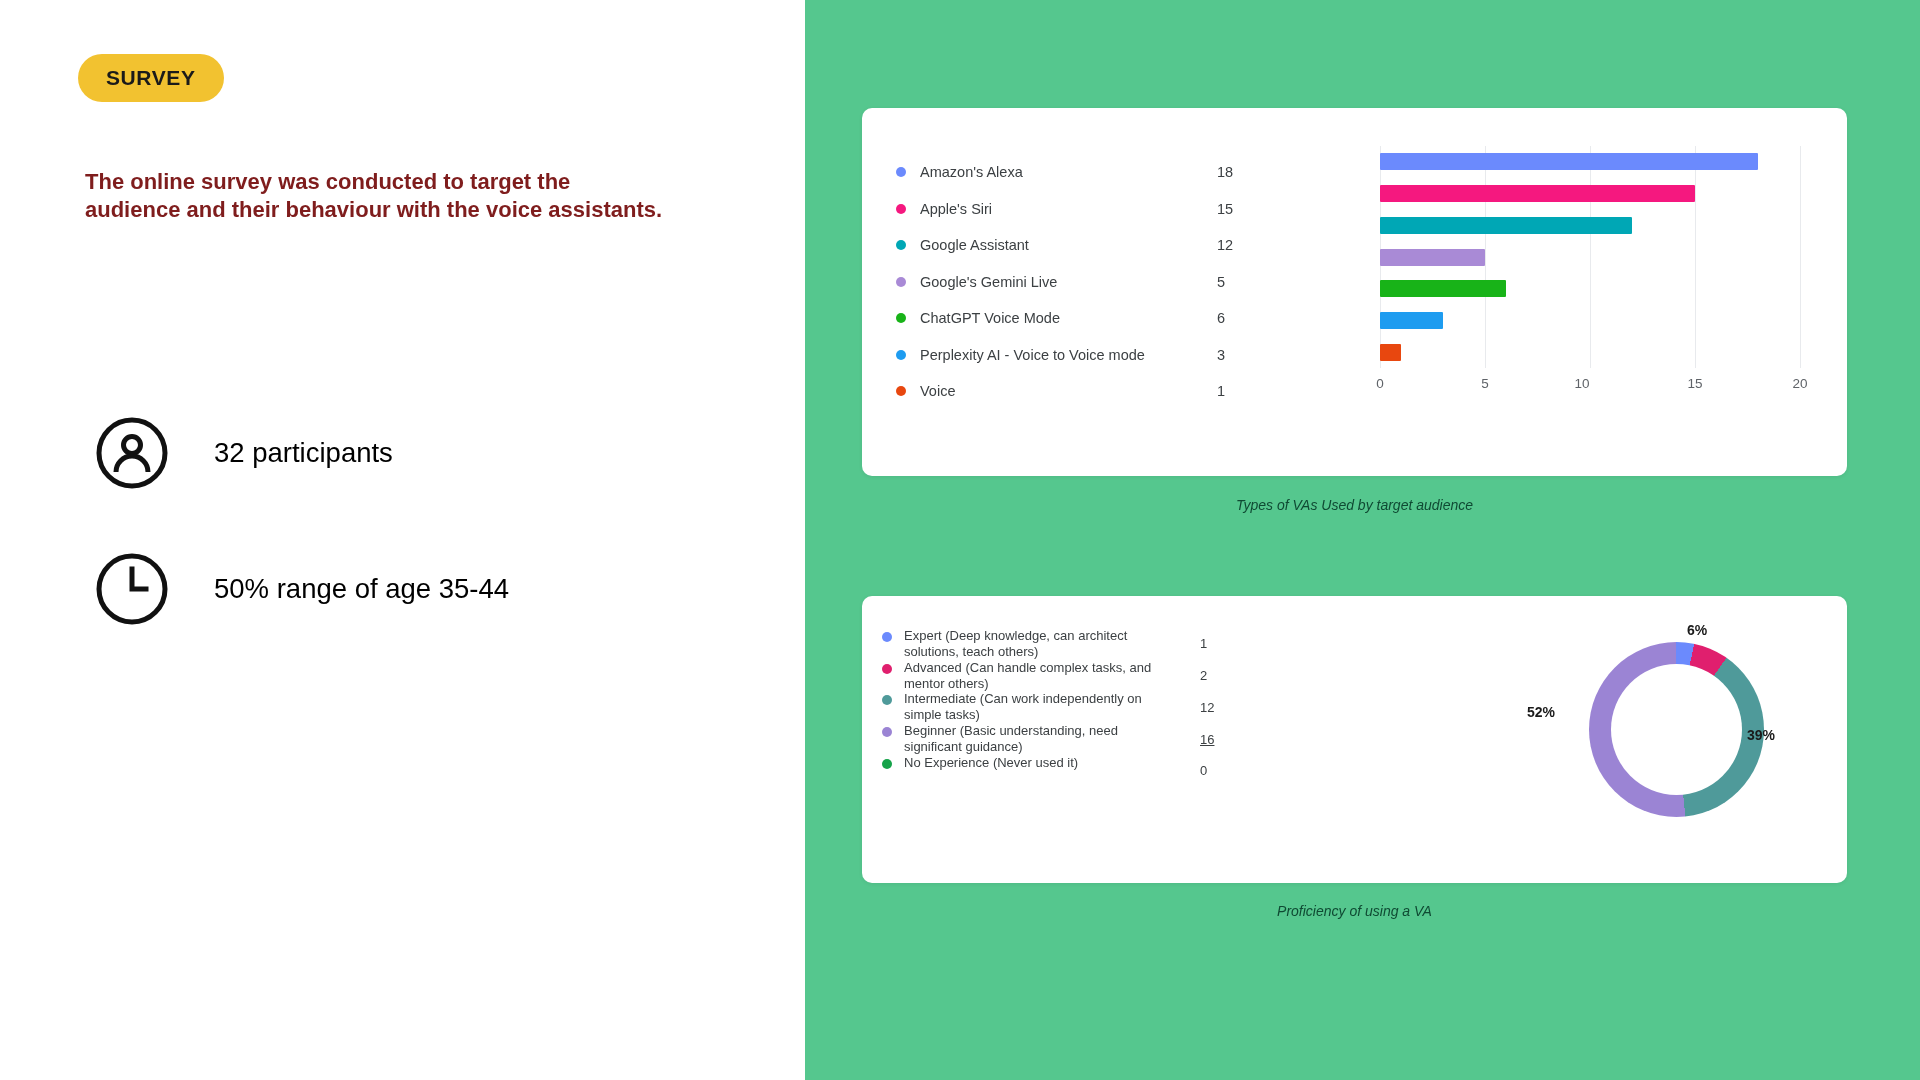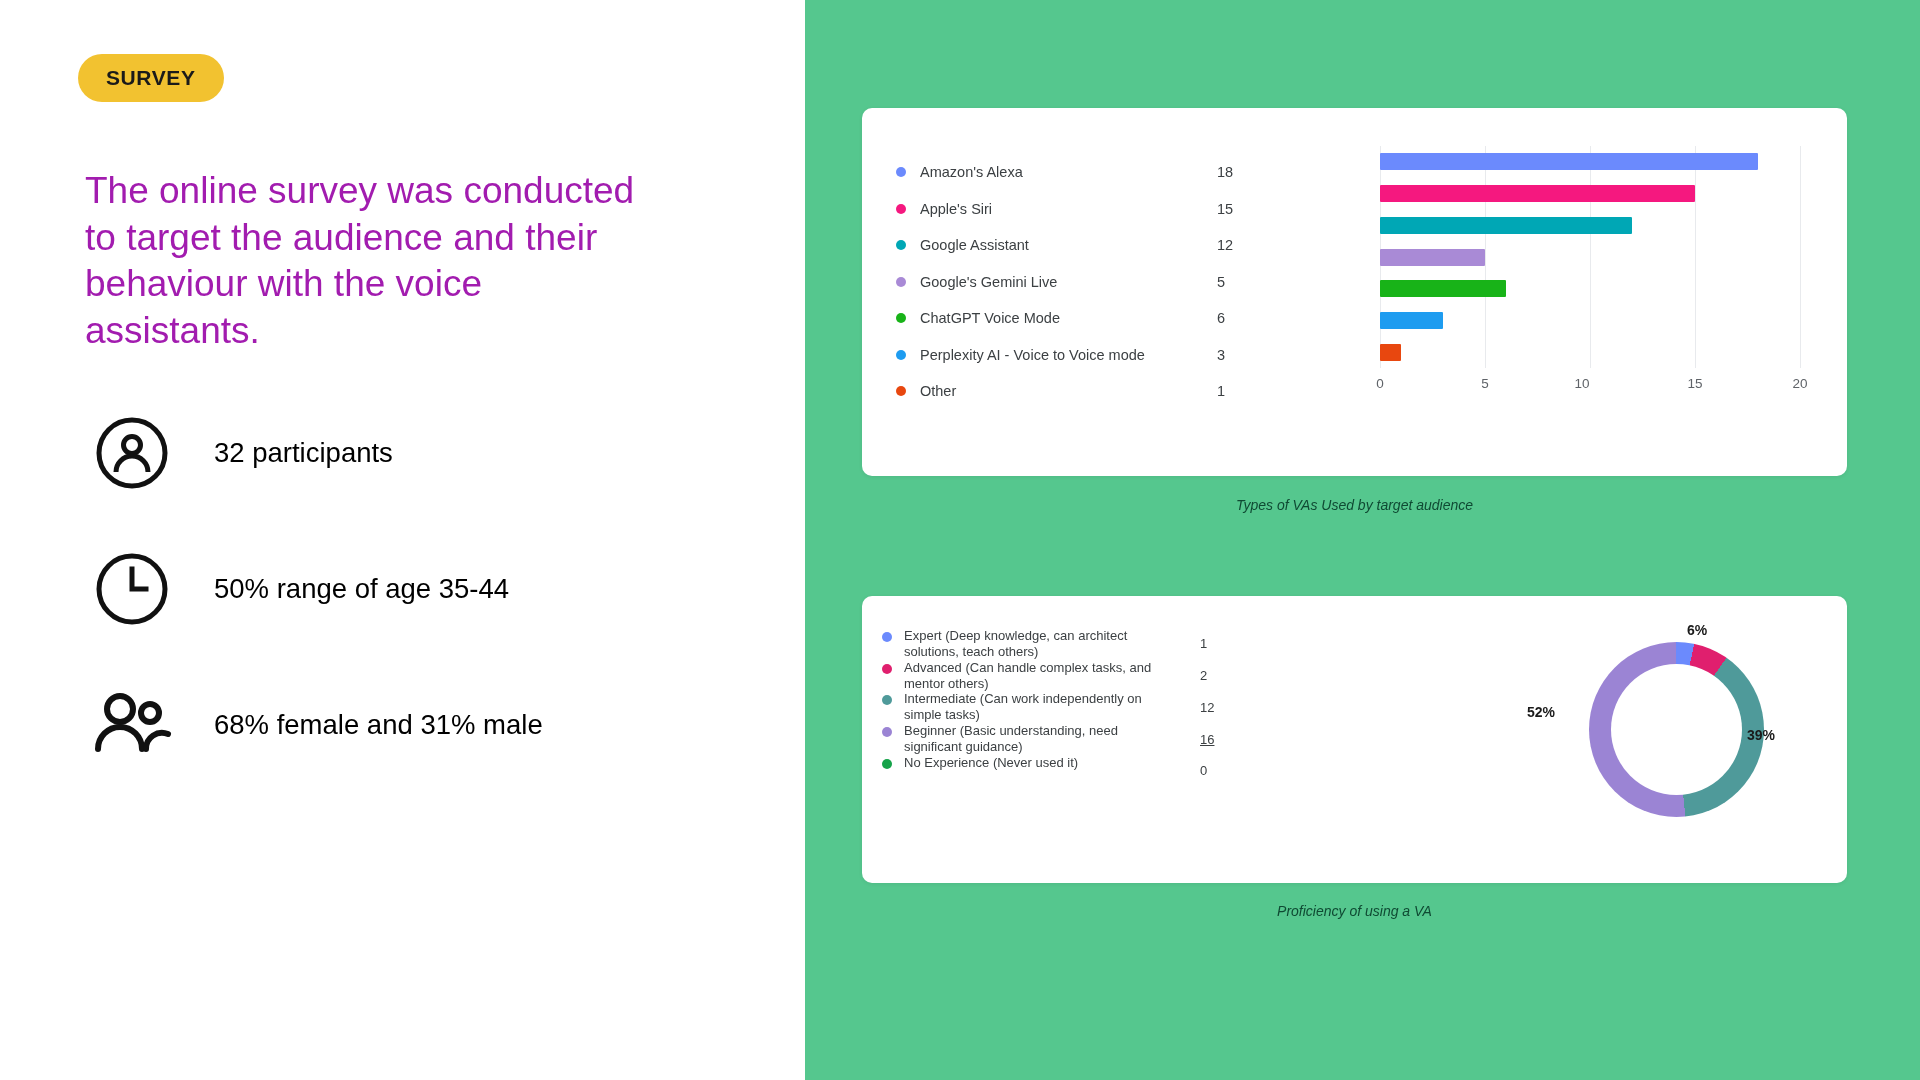--- a/index.html
+++ b/index.html
@@ -32,23 +32,24 @@
     border-radius: 28px;
     padding: 12px 28px;
     font-size: 21px;
     font-weight: bold;
     letter-spacing: 0.6px;
   }
   .intro {
     position: absolute;
     left: 85px; top: 168px;
     width: 580px;
-    font-size: 37px;
+    font-size: 22px;
     line-height: 1.26;
-    color: #a21caf;
+    color: #7f1d1d;
+    font-weight: bold;
   }
   .facts {
     position: absolute;
     left: 90px; top: 385px;
     width: 640px;
   }
   .fact {
     display: flex;
     align-items: center;
     height: 136px;
@@ -226,31 +227,20 @@
       <div class="fact">
         <div class="ico">
           <svg width="76" height="76" viewBox="0 0 76 76">
             <circle cx="38" cy="38" r="33" fill="none" stroke="#111" stroke-width="5"></circle>
             <path d="M38 18 L38 38 L52 38" fill="none" stroke="#111" stroke-width="5" stroke-linecap="square"></path>
           </svg>
         </div>
         <div class="txt">50% range of age 35-44</div>
       </div>
 
-      <div class="fact">
-        <div class="ico">
-          <svg width="84" height="76" viewBox="0 0 84 76">
-            <circle cx="30" cy="22" r="13" fill="none" stroke="#111" stroke-width="6"></circle>
-            <path d="M8 62 a22 22 0 0 1 44 0" fill="none" stroke="#111" stroke-width="6" stroke-linecap="round"></path>
-            <circle cx="60" cy="26" r="9" fill="none" stroke="#111" stroke-width="6"></circle>
-            <path d="M56 62 a16 16 0 0 1 22 -15" fill="none" stroke="#111" stroke-width="6" stroke-linecap="round"></path>
-          </svg>
-        </div>
-        <div class="txt">68% female and 31% male</div>
-      </div>
 
     </div>
   </div>
 
   <div class="right">
 
     <div class="card" id="card-bar">
       <div class="bar-legend" id="bar-legend">
           <div class="bl-row">
             <span class="dot" style="background: rgb(107, 138, 253);"></span>
@@ -271,21 +261,21 @@
           <div class="bl-row">
             <span class="dot" style="background: rgb(24, 179, 24);"></span>
             <span class="bl-label">ChatGPT Voice Mode</span>
           </div>
           <div class="bl-row">
             <span class="dot" style="background: rgb(30, 156, 240);"></span>
             <span class="bl-label">Perplexity AI - Voice to Voice mode</span>
           </div>
           <div class="bl-row">
             <span class="dot" style="background: rgb(232, 71, 15);"></span>
-            <span class="bl-label">Other</span>
+            <span class="bl-label">Voice</span>
           </div>
         </div>
       <div class="bar-values" id="bar-values">
           <div class="bv-row">18</div>
           <div class="bv-row">15</div>
           <div class="bv-row">12</div>
           <div class="bv-row">5</div>
           <div class="bv-row">6</div>
           <div class="bv-row">3</div>
           <div class="bv-row">1</div>

